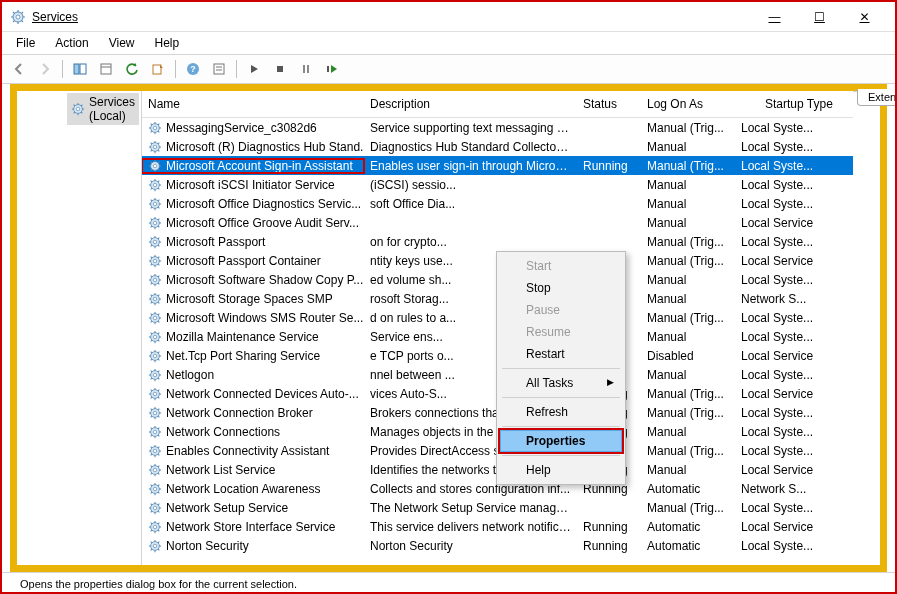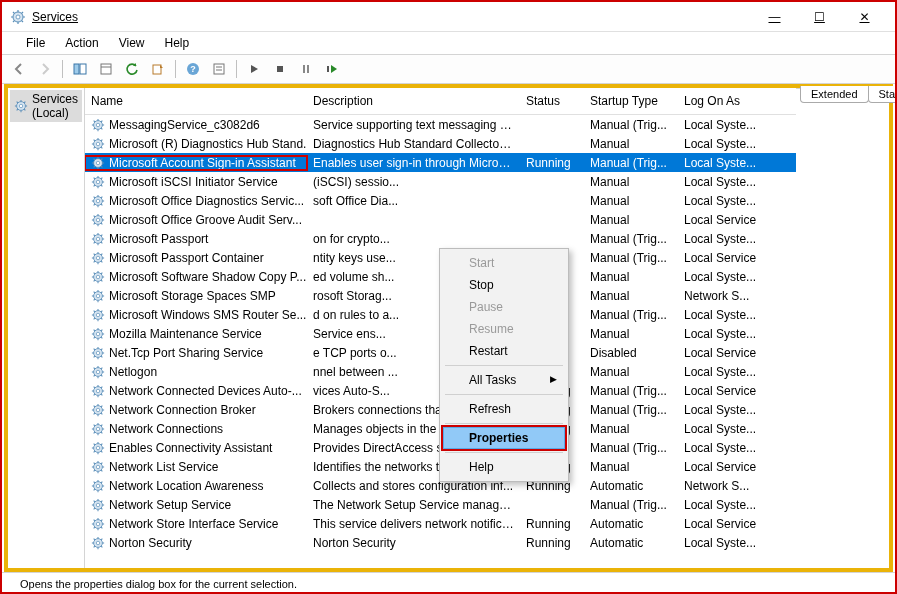--- a/index.html
+++ b/index.html
@@ -26,21 +26,21 @@
   .title-icon {
     width: 16px; height: 16px;
     margin-right: 6px;
   }
   .title-text { flex: 1; font-size: 12px; }
   .winbtns { display: flex; }
   .winbtn { width: 45px; height: 28px; display: flex; align-items: center; justify-content: center; }
   .menubar {
     display: flex;
     height: 22px;
-    padding: 0 16px;
+    padding: 0 6px;
     gap: 4px;
     align-items: center;
     font-size: 12px;
   }
   .menuitem { padding: 2px 8px; }
   .toolbar {
     display: flex;
     align-items: center;
     height: 30px;
     padding: 2px 6px;
@@ -52,22 +52,23 @@
   .tb-btn {
     width: 22px; height: 22px;
     display: flex; align-items: center; justify-content: center;
     border: 1px solid transparent;
   }
   .tb-sep { width: 1px; height: 18px; background: #c0c0c0; margin: 0 2px; }
 
   .workspace {
     display: flex;
     height: calc(100% - 30px - 22px - 30px - 20px);
-    border: 4px solid #eab308;
-    margin: 0 2px;
+    border: 7px solid #eab308;
+    margin: 0 8px;
+    padding-left: 48px;
   }
   .sidebar {
     width: 128px;
     border-right: 1px solid #d4d4d4;
     padding: 2px;
     background: #fff;
   }
   .sidebar-item {
     display: flex; align-items: center; gap: 4px;
     padding: 2px 4px;
@@ -322,22 +323,22 @@
         </svg>
       <span>Services (Local)</span>
     </div>
   </div>
   <div class="main">
     <div class="listview">
       <div class="list-header">
         <div class="col-h col-name">Name</div>
         <div class="col-h col-desc">Description</div>
         <div class="col-h col-status">Status</div>
+        <div class="col-h col-logon">Log On As</div>
         <div class="col-h col-startup">Startup Type</div>
-        <div class="col-h col-logon">Log On As</div>
       </div>
       <div class="list-body" id="list-body">
           <div class="row">
             <div class="cell cell-name">
               <svg class="svc-icon" viewBox="0 0 16 16">
                 <use href="#gear"></use>
               </svg>
               <span>MessagingService_c3082d6</span>
             </div>
             <div class="cell cell-desc">Service supporting text messaging a...</div>

